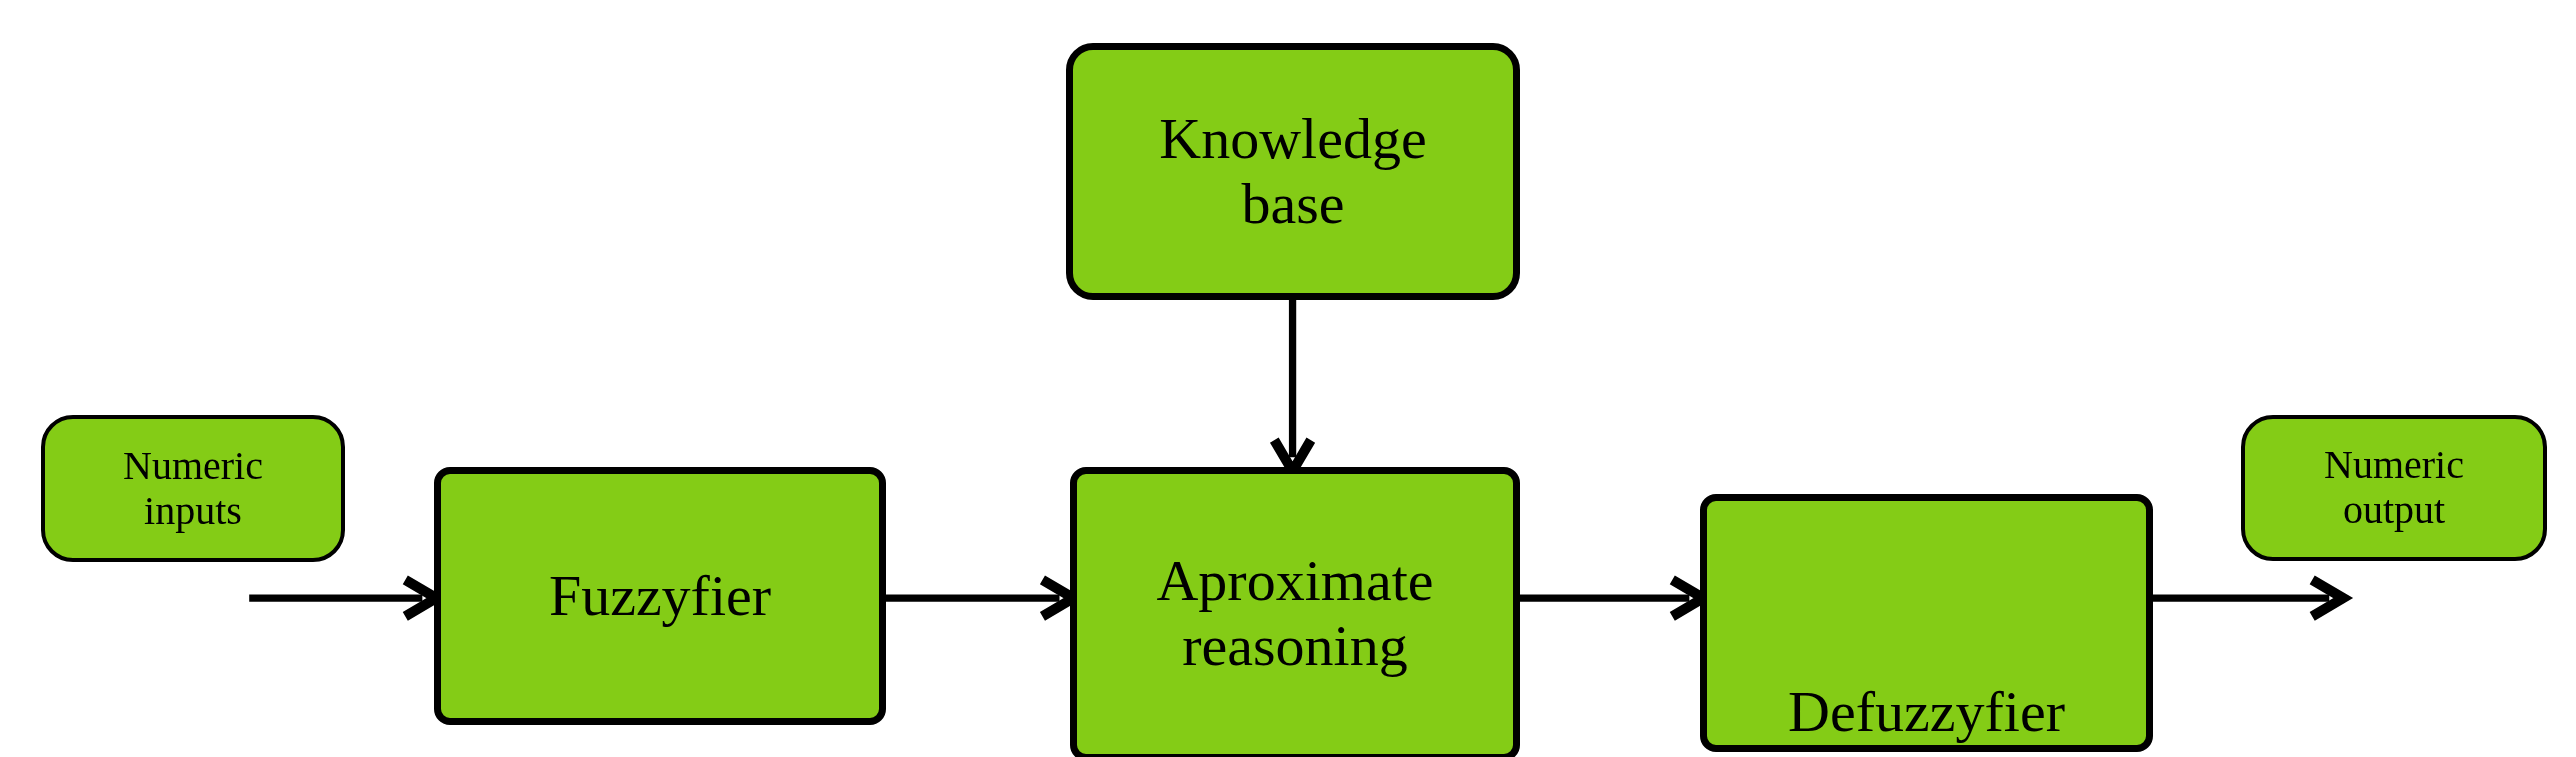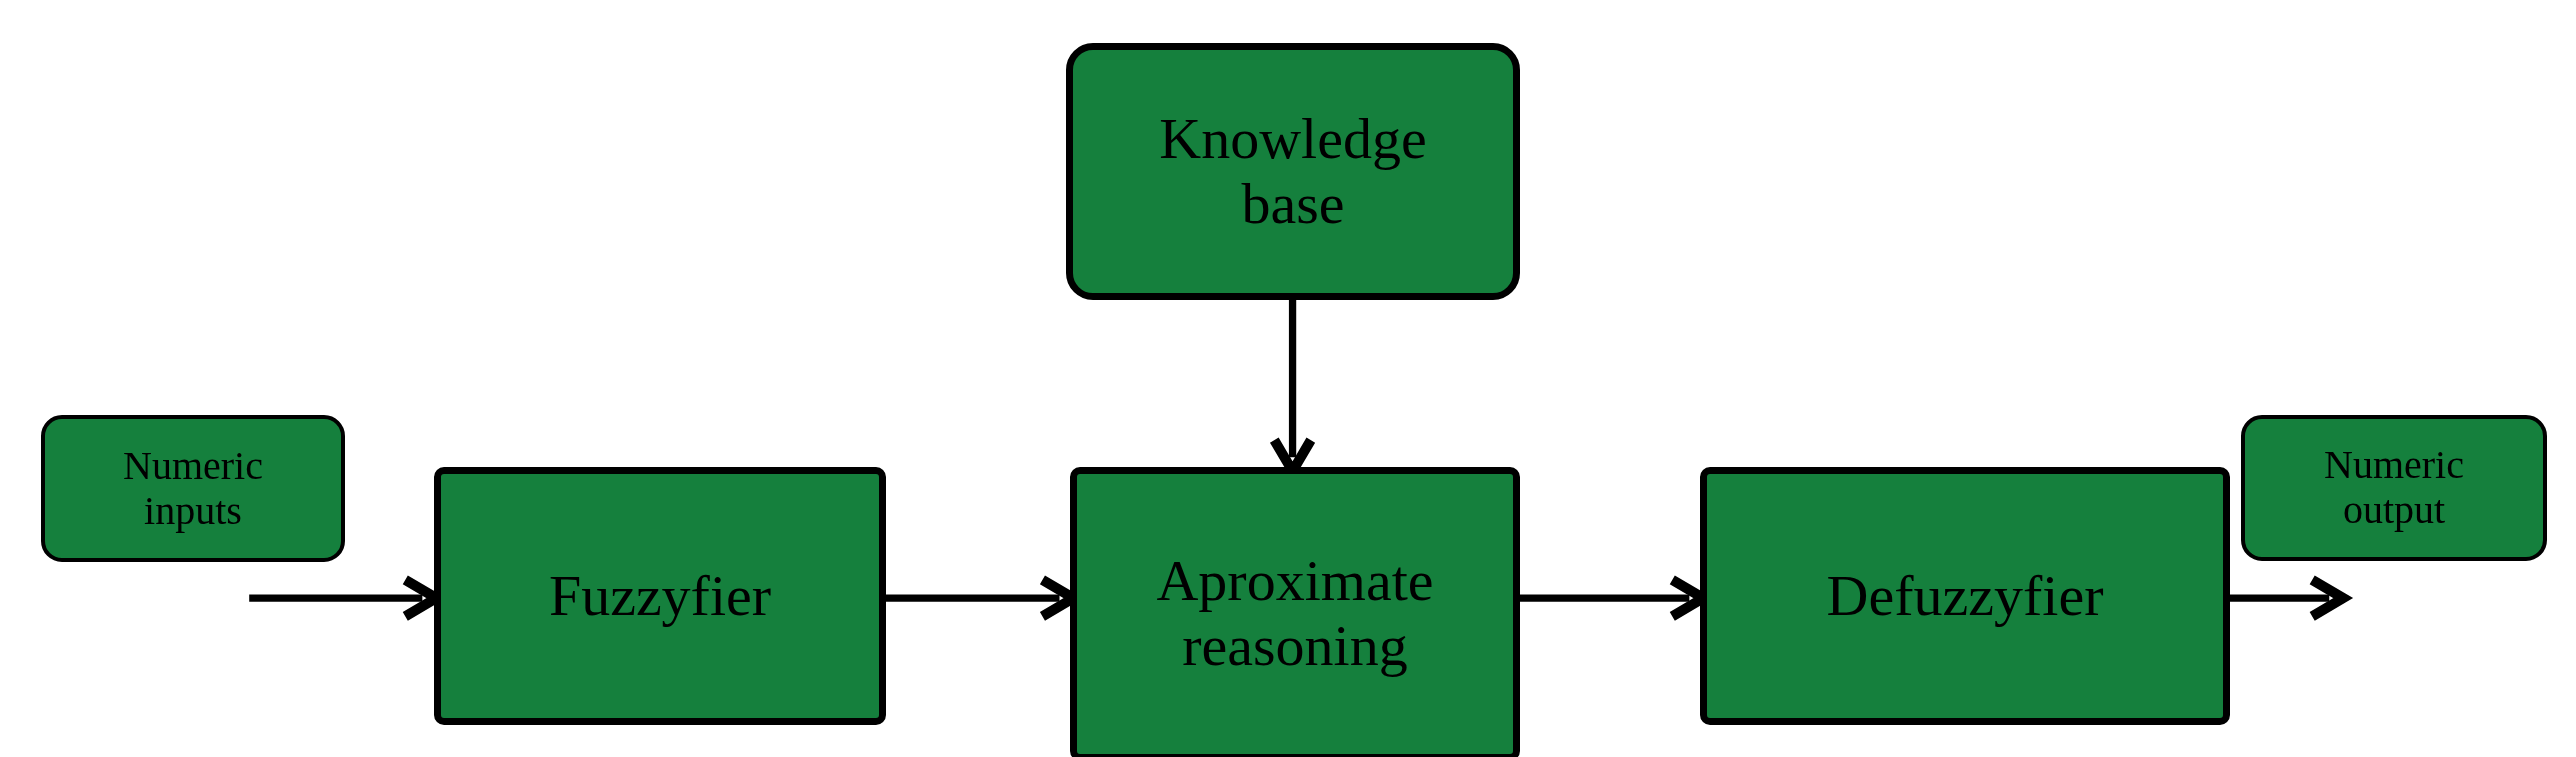--- a/index.html
+++ b/index.html
@@ -19,33 +19,33 @@
     background: #ffffff;
     overflow: hidden;
   }
   .node {
     position: absolute;
     box-sizing: border-box;
     display: flex;
     align-items: center;
     justify-content: center;
     text-align: center;
-    background: #15803d;
+    background: #84cc16;
     color: #000000;
     line-height: 1.12;
     white-space: pre-line;
   }
   .node.process {
     border: 7.3px solid #000000;
-    border-radius: 10px;
+    border-radius: 16px;
     font-size: 58px;
   }
   .node.terminal {
     border: 4.6px solid #000000;
-    border-radius: 21px;
+    border-radius: 32px;
     font-size: 40px;
   }
   .node.store {
     border: 7.3px solid #000000;
     border-radius: 27px;
     font-size: 58px;
   }
   .node-label {
     display: block;
     white-space: pre-line;
@@ -99,21 +99,21 @@
   <div class="node store" style="left: 1066px; top: 43px; width: 454px; height: 257px;">
     <span class="node-label">Knowledge
 base</span>
   </div>
 
   <div class="node process" style="left: 1070px; top: 467px; width: 450px; height: 294px;">
     <span class="node-label">Aproximate
 reasoning</span>
   </div>
 
-  <div class="node process" style="left: 1700px; top: 467px; width: 530px; height: 258px;">
+  <div class="node process" style="left: 1700px; top: 494px; width: 453px; height: 258px; align-items: flex-end;">
     <span class="node-label">Defuzzyfier</span>
   </div>
 
   <div class="node terminal" style="left: 2241px; top: 415px; width: 306px; height: 146px;">
     <span class="node-label">Numeric
 output</span>
   </div>
 
 </div>
 

